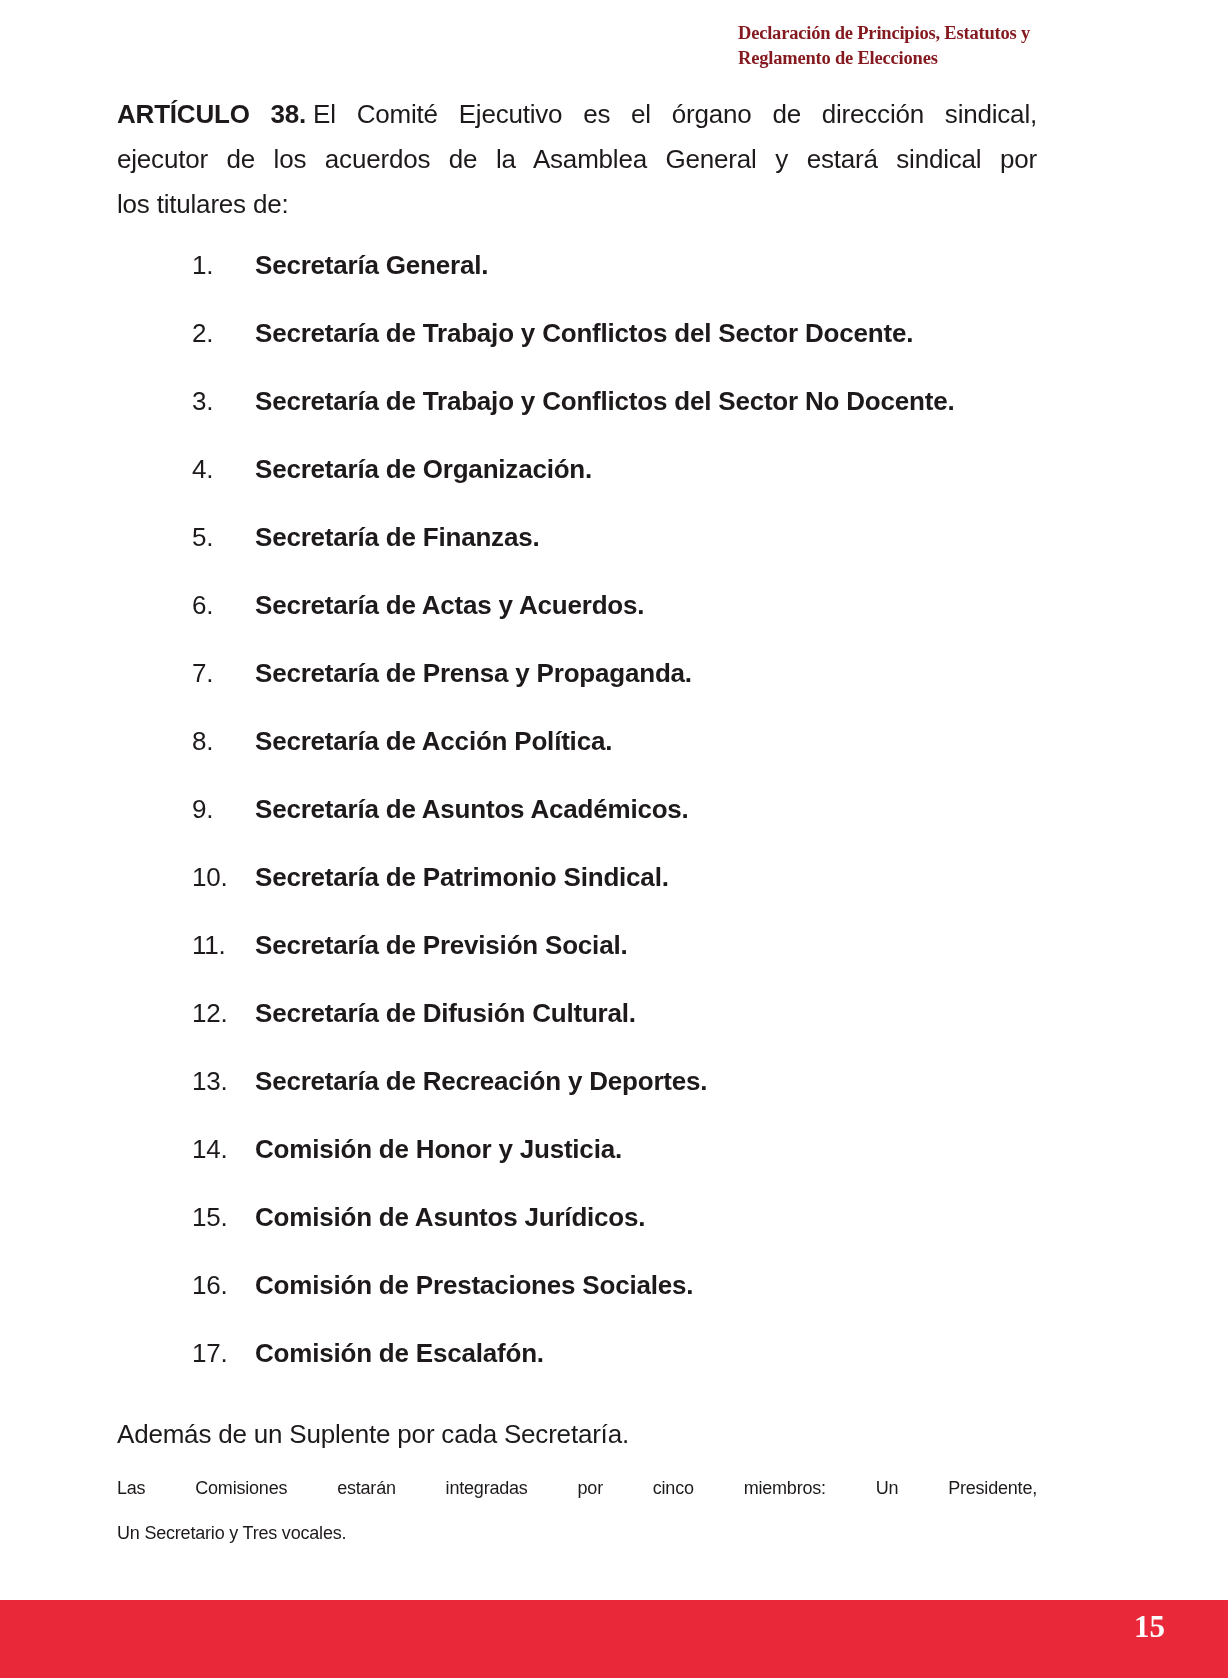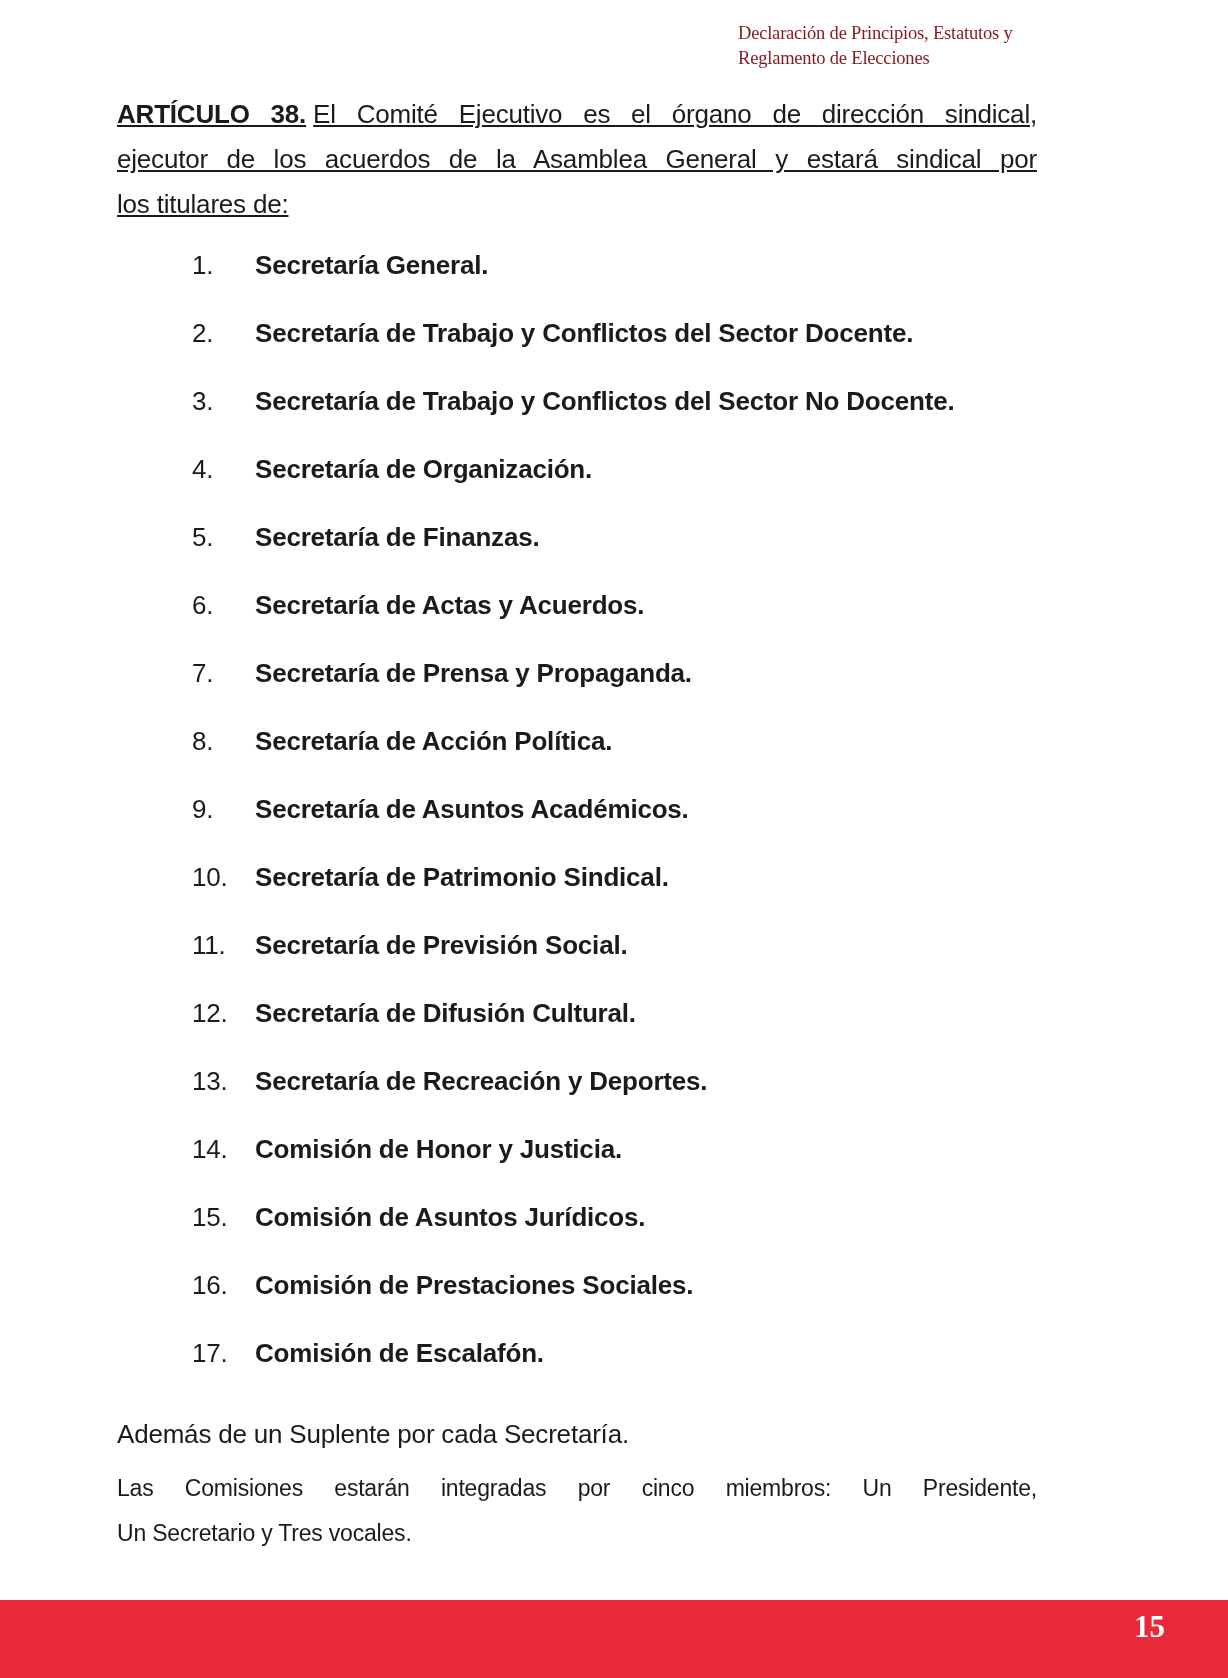--- a/index.html
+++ b/index.html
@@ -11,35 +11,34 @@
     background: #ffffff;
     overflow: hidden;
     font-family: "Liberation Sans", sans-serif;
     color: #1e1a1b;
   }
   .doc-header {
     position: absolute;
     left: 738px;
     top: 21px;
     font-family: "Liberation Serif", serif;
-    font-weight: normal;
+    font-weight: bold;
     font-size: 18.5px;
     line-height: 25px;
     color: #84191f;
     letter-spacing: -0.2px;
   }
   .article {
     position: absolute;
     left: 117px;
     top: 92px;
     width: 920px;
     font-size: 26px;
     line-height: 45px;
     letter-spacing: -0.2px;
-    text-decoration: underline;
   }
   .jline {
     text-align: justify;
     text-align-last: justify;
   }
   .article-label {
     font-weight: bold;
     margin-right: 7px;
   }
   .num-list {
@@ -68,21 +67,21 @@
     width: 920px;
     font-size: 26px;
     line-height: 45px;
     letter-spacing: -0.2px;
   }
   .closing-2 {
     position: absolute;
     left: 117px;
     top: 1466px;
     width: 920px;
-    font-size: 23px;
+    font-size: 18px;
     line-height: 45px;
     letter-spacing: -0.2px;
   }
   .footer-bar {
     position: absolute;
     left: 0;
     top: 1600px;
     width: 1228px;
     height: 78px;
     background: #e9293a;

